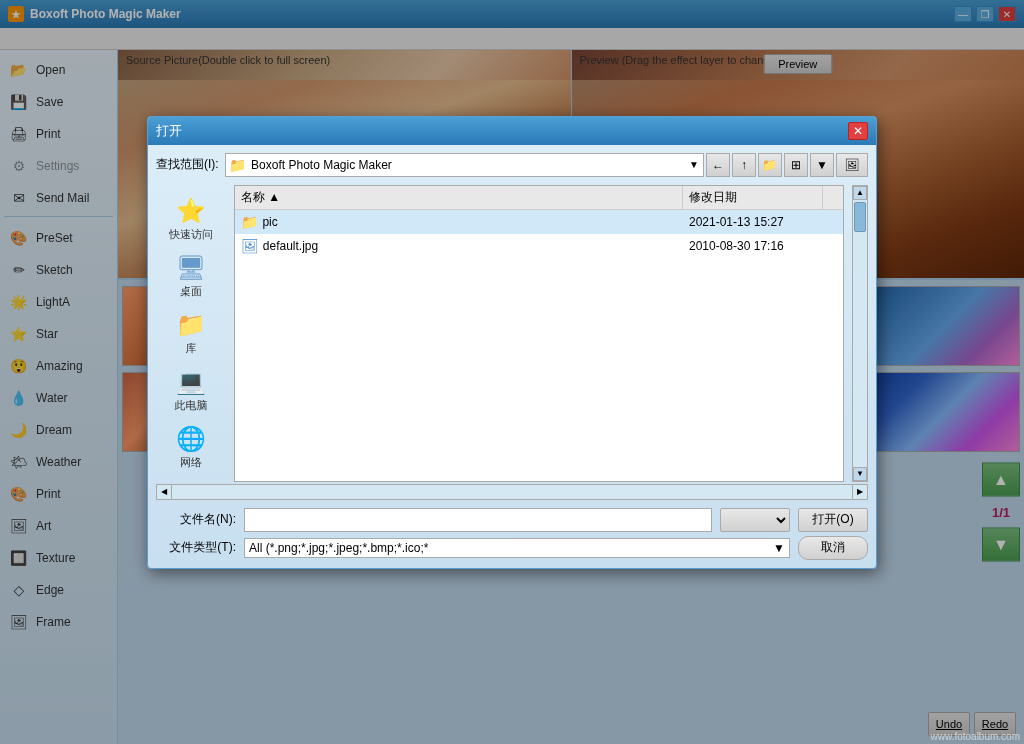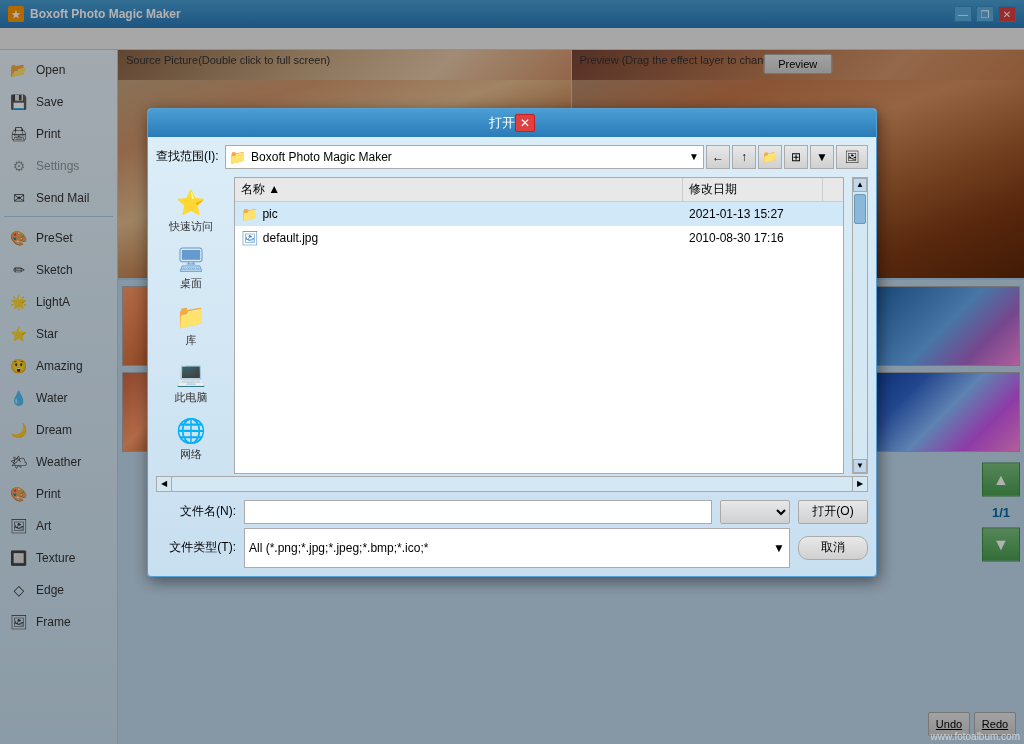--- a/index.html
+++ b/index.html
@@ -112,42 +112,42 @@
       border: 1px solid #aaa; font-size: 11px; cursor: pointer;
       border-radius: 2px;
     }
     .nav-btn {
       width: 38px; height: 34px;
       background: linear-gradient(to bottom, #7bc07f, #4a9f50);
       border: 1px solid #3a8f40;
       cursor: pointer; display: flex; align-items: center; justify-content: center;
       color: white; font-size: 16px;
     }
-    .page-indicator { font-size: 13px; font-weight: bold; color: #0369a1; }
+    .page-indicator { font-size: 13px; font-weight: bold; color: #be185d; }
 
     
     .dialog-overlay {
       position: fixed; top: 0; left: 0; width: 1024px; height: 744px;
       background: rgba(0,0,0,0.3); z-index: 100;
       display: flex; align-items: center; justify-content: center;
     }
     .dialog {
       width: 730px;
       background: linear-gradient(to bottom, #ddeef8, #c8dff0);
       border: 1px solid #5a9fd4;
       border-radius: 4px;
       box-shadow: 2px 4px 16px rgba(0,0,0,0.5);
       overflow: hidden;
       position: relative;
       margin-top: -60px;
     }
     .dialog-title-bar {
       height: 28px;
       background: linear-gradient(to bottom, #4a9fd4, #2a7ab8);
-      display: flex; align-items: center; justify-content: center;
+      display: flex; align-items: center; justify-content: space-between;
       padding: 0 8px; color: white; font-size: 13px;
     }
     .dialog-close-btn {
       width: 20px; height: 18px;
       background: #e04040;
       border: 1px solid #c02020; color: white; font-size: 12px;
       cursor: pointer; display: flex; align-items: center; justify-content: center;
       border-radius: 2px;
     }
     .dialog-body { padding: 8px; }
@@ -221,21 +221,21 @@
       margin-top: 8px;
       display: flex; flex-direction: column; gap: 4px;
     }
     .form-row { display: flex; align-items: center; gap: 8px; justify-content: center; }
     .form-label { width: 80px; font-size: 12px; text-align: right; }
     .form-input {
       flex: 1; height: 24px; border: 1px solid #aaa; background: white;
       padding: 0 4px; font-size: 12px;
     }
     .form-select {
-      flex: 1; height: 40px; border: 1px solid #aaa; background: white;
+      flex: 1; height: 20px; border: 1px solid #aaa; background: white;
       padding: 0 4px; font-size: 12px; display: flex; align-items: center;
       justify-content: space-between; cursor: pointer;
     }
     .open-btn {
       width: 70px; height: 24px;
       background: linear-gradient(to bottom, #e8e8e8, #d0d0d0);
       border: 1px solid #aaa; font-size: 12px; cursor: pointer;
       border-radius: 2px;
     }
     .cancel-btn {

